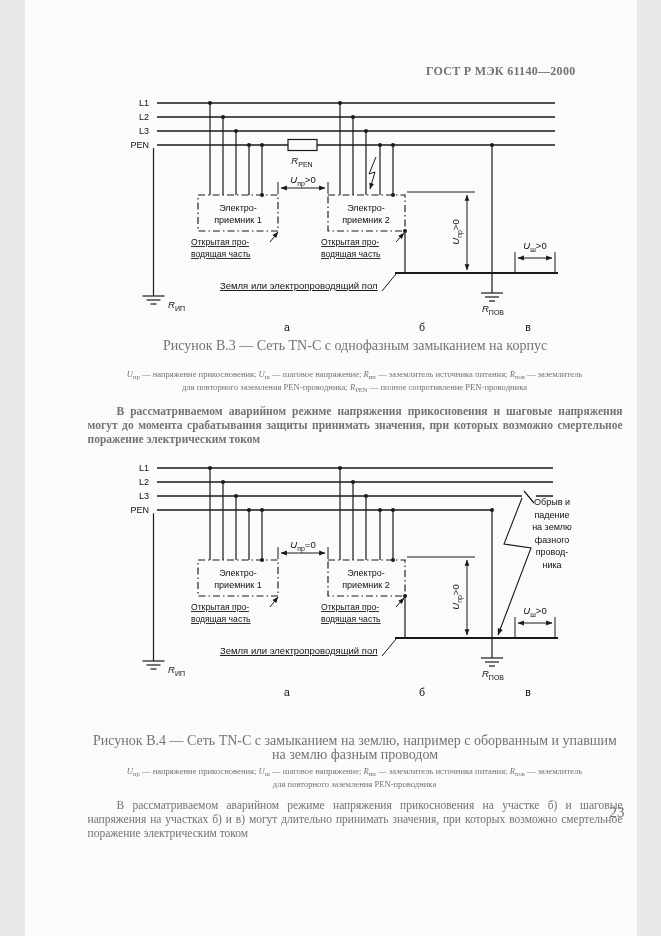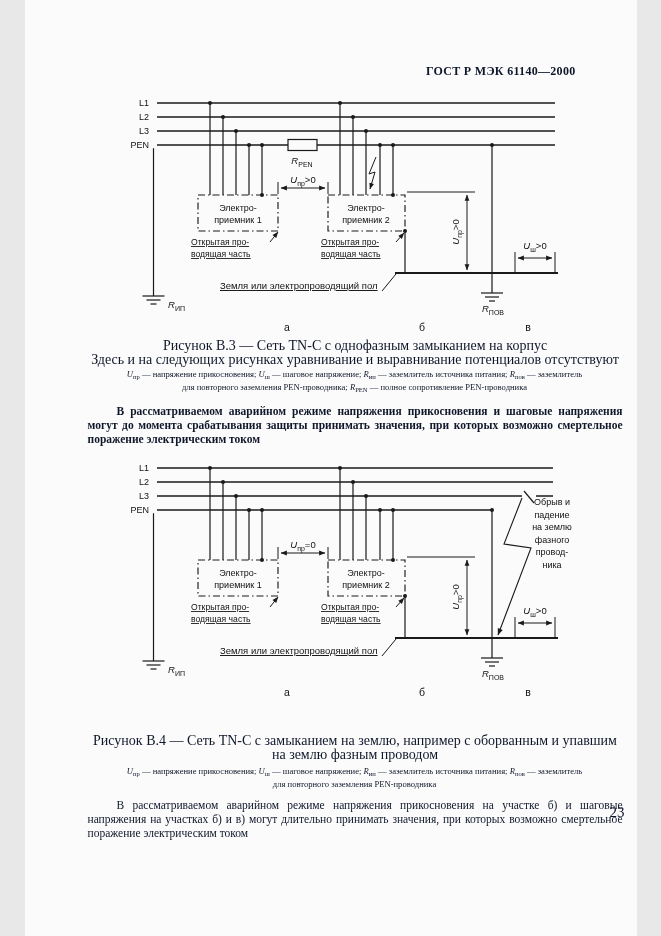--- a/index.html
+++ b/index.html
@@ -1,18 +1,18 @@
 <!DOCTYPE html>
 <html><head>
 <meta charset="utf-8">
 <style>
   html,body{margin:0;padding:0;}
   body{background:#e8e8e8;}
   .page{position:relative;width:612px;height:936px;background:#fbfbfb;margin:0 auto;
-        font-family:"Liberation Serif",serif;color:#0f172a;overflow:hidden;}
+        font-family:"Liberation Serif",serif;color:#737373;overflow:hidden;}
   .hdr{position:absolute;top:64px;left:0;right:61px;text-align:right;
        font-weight:bold;font-size:12px;letter-spacing:.3px;}
   .cap{position:absolute;left:63px;width:535px;text-align:center;font-size:14px;line-height:13.5px;}
   .legend{position:absolute;left:95px;width:470px;text-align:center;font-size:8.6px;line-height:12.6px;}
   .legend sub{font-size:6.6px;vertical-align:-0.25em;line-height:0;}
   .para{position:absolute;left:63px;width:535px;text-align:justify;
         font-size:11.5px;line-height:13.8px;text-indent:29px;}
   .pageno{position:absolute;top:804px;left:585px;font-size:15px;}
   svg{position:absolute;overflow:visible;}
   svg line,svg polyline,svg path,svg rect,svg polygon{stroke:#1a1a1a;fill:none;stroke-width:1.2;}
@@ -167,21 +167,20 @@
       <text class="sym" x="410" y="154" text-anchor="middle"><tspan class="it">U</tspan><tspan class="sb" dy="2.5">ш</tspan><tspan dy="-2.5">&gt;0</tspan></text>
     </g>
 
     <text class="zone" x="162" y="236" text-anchor="middle">а</text>
     <text class="zone" x="297" y="236" text-anchor="middle">б</text>
     <text class="zone" x="403" y="236" text-anchor="middle">в</text>
   </svg>
 
   <div class="cap" style="top:339px;">
     <div>Рисунок В.3 — Сеть TN-C с однофазным замыканием на корпус</div>
-    <div>Здесь и на следующих рисунках уравнивание и выравнивание потенциалов отсутствуют</div>
   </div>
   <div class="legend" style="top:368px;"><i>U</i><sub>пр</sub> — напряжение прикосновения; <i>U</i><sub>ш</sub> — шаговое напряжение; <i>R</i><sub>ип</sub> — заземлитель источника питания; <i>R</i><sub>пов</sub> — заземлитель для повторного заземления PEN-проводника; <i>R</i><sub>PEN</sub> — полное сопротивление PEN-проводника</div>
   <div class="para" style="top:405px;font-weight:bold;">В рассматриваемом аварийном режиме напряжения прикосновения и шаговые напряжения могут до момента срабатывания защиты принимать значения, при которых возможно смертельное поражение электрическим током</div>
 
   <svg style="left:100px;top:460px;" width="460" height="250" viewBox="0 0 460 250">
     <defs>
       <marker id="ah2" viewBox="0 0 10 10" refX="9" refY="5" markerWidth="8" markerHeight="6.5" orient="auto-start-reverse">
         <path class="mk" d="M0,1.3 L9.5,5 L0,8.7 z"></path>
       </marker>
       <pattern id="hatch2" patternUnits="userSpaceOnUse" width="7" height="14" patternTransform="rotate(35)">

